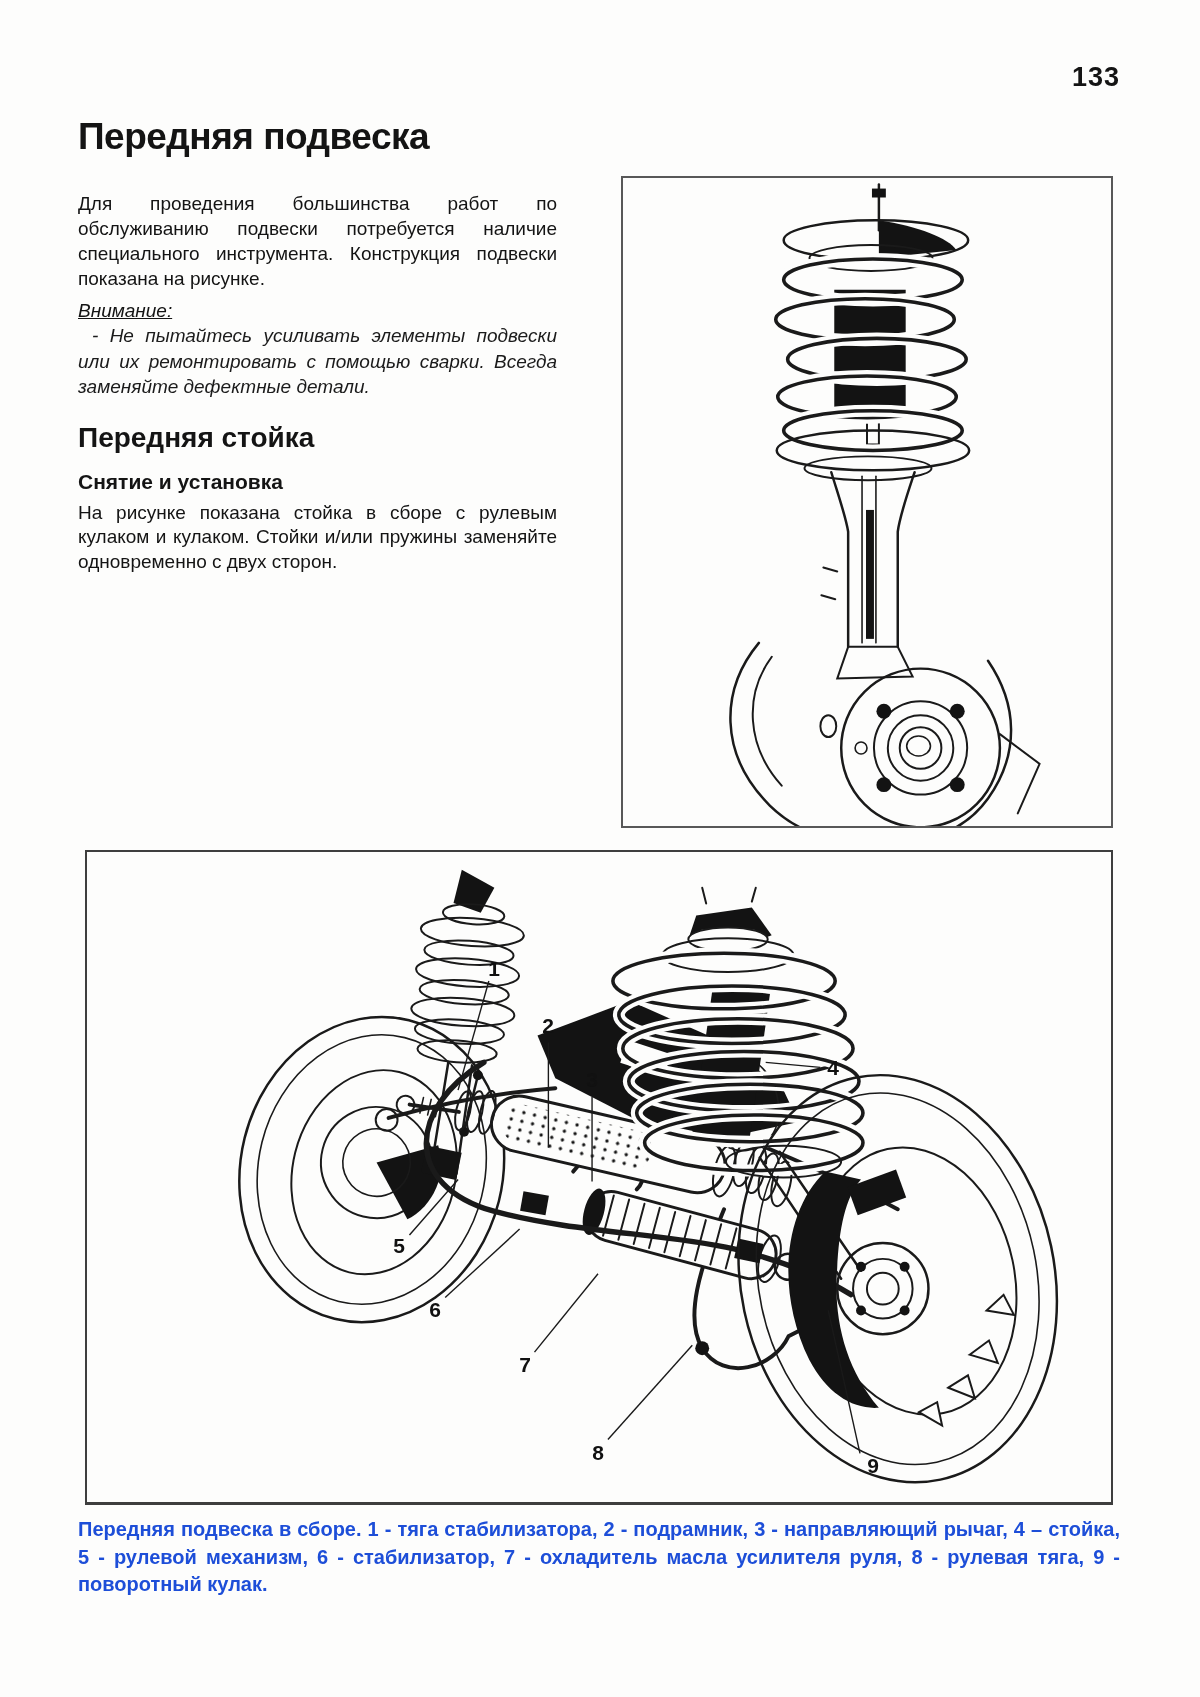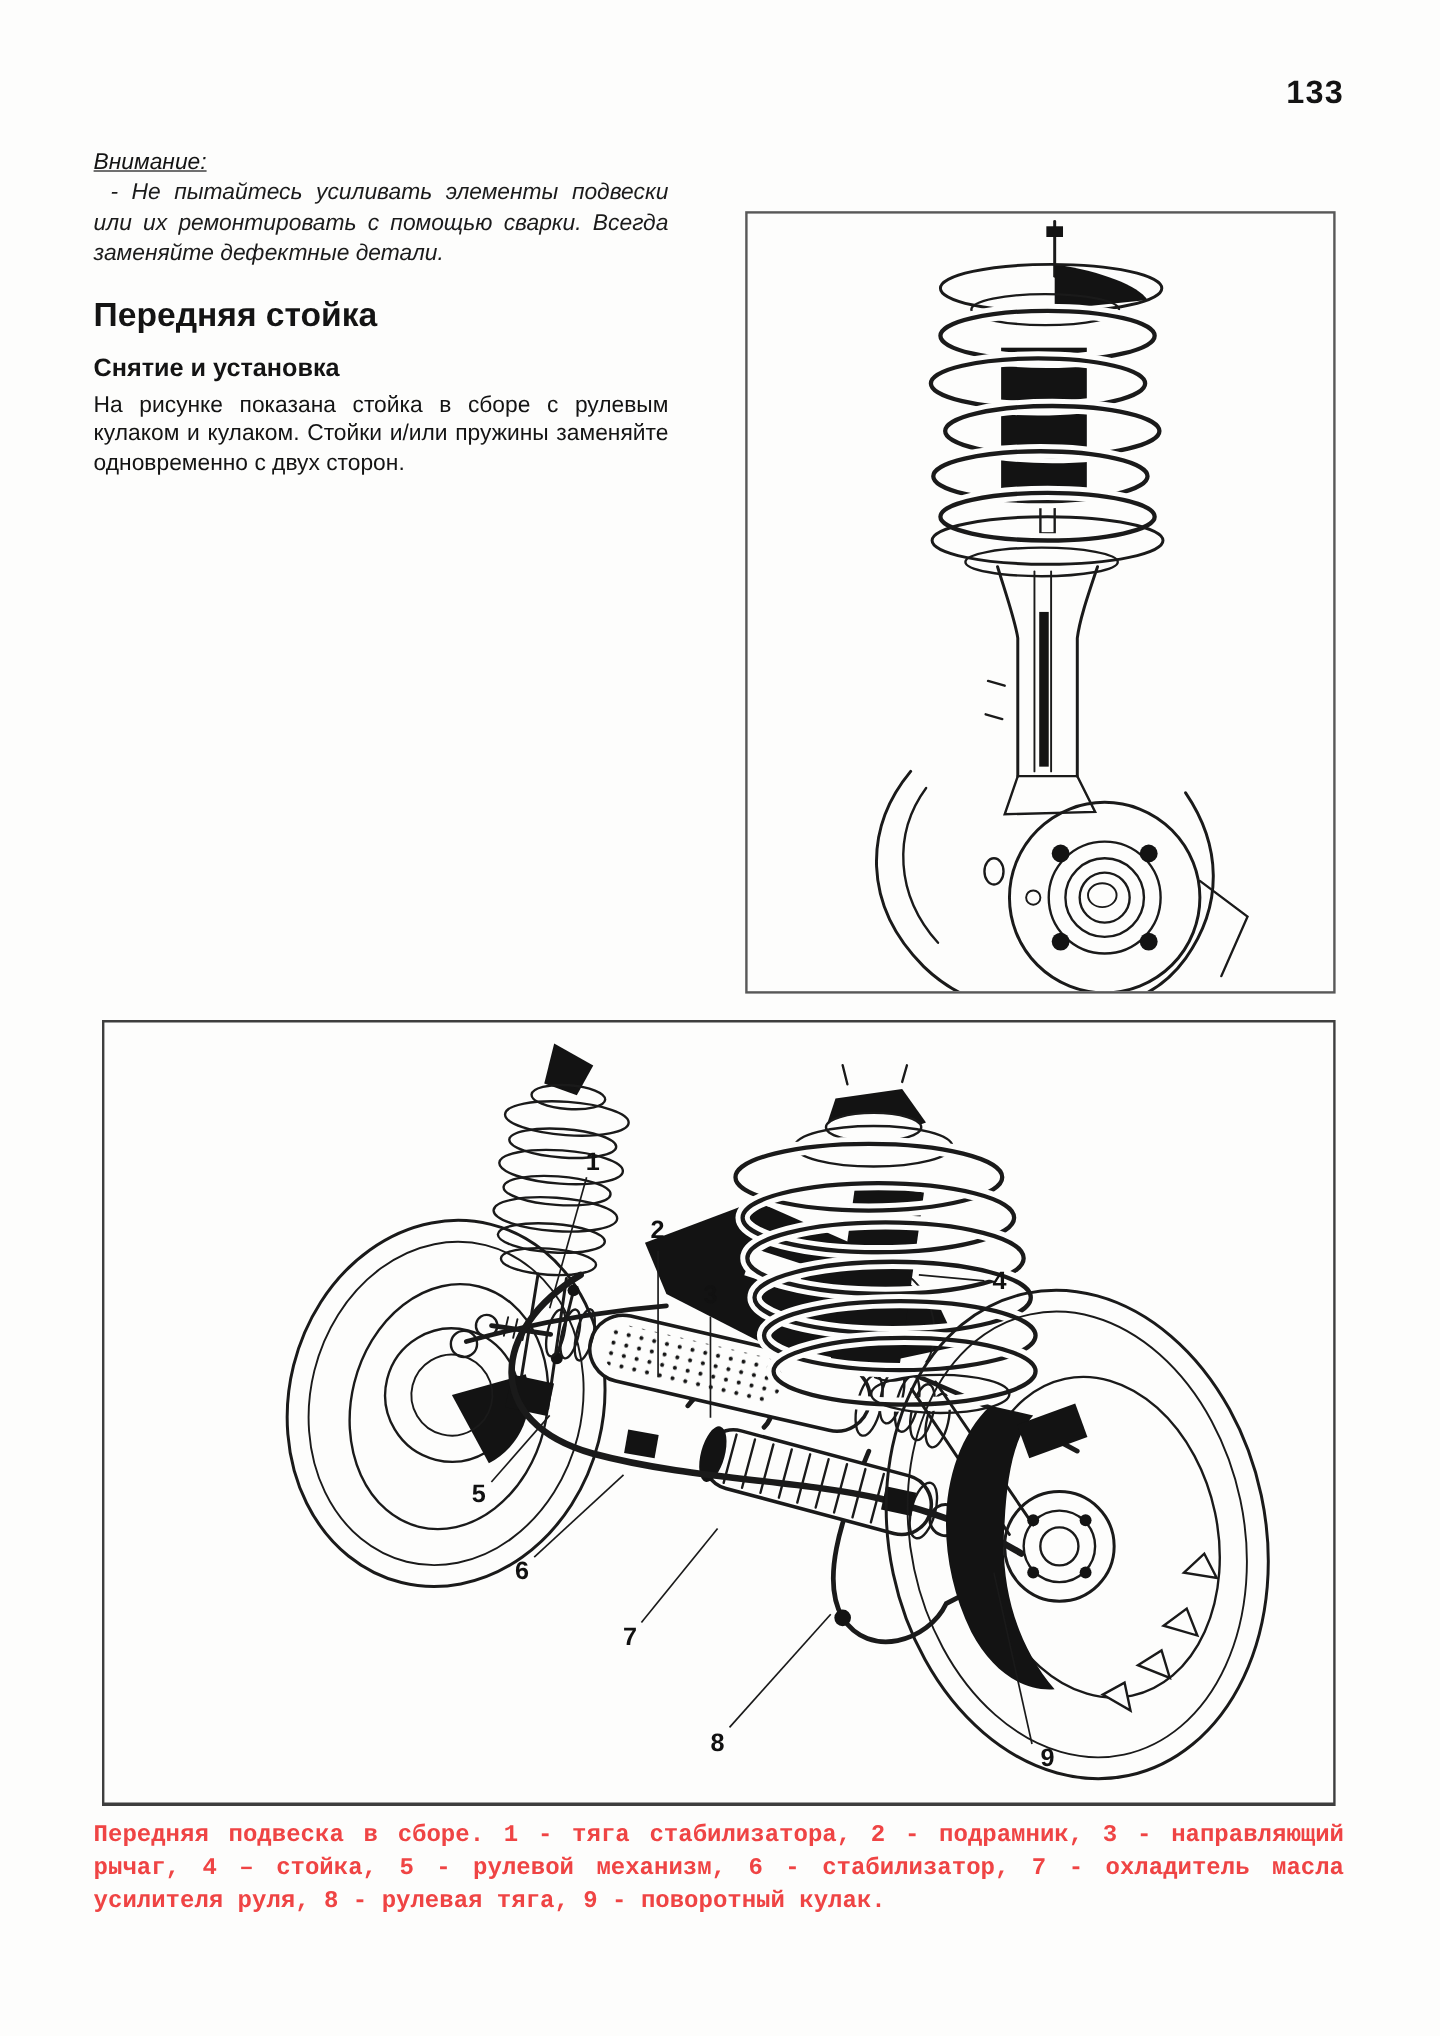--- a/index.html
+++ b/index.html
@@ -24,41 +24,43 @@
   .figbox1 { position:absolute; left:621px; top:176px; width:492px; height:652px;
              border:2px solid #585858; background:#fdfdfc; overflow:hidden; }
   .figbox2 { position:absolute; left:85px; top:850px; width:1028px; height:655px;
              border:2px solid #3e3e3e; border-bottom-width:3px; background:#fdfdfc; overflow:hidden; }
   .figbox1 svg, .figbox2 svg { display:block; width:100%; height:100%; }
 
   .callout { position:absolute; transform:translate(-50%,-50%); font-size:21px; font-weight:bold;
              color:#111; }
 
   .caption { position:absolute; left:78px; top:1516px; width:1042px; font-size:20px;
-             font-weight:bold; line-height:27.5px; text-align:justify; color:#ef4444;font-family:Liberation Mono, monospace; }
+             font-weight:bold; line-height:27.5px; text-align:justify; color:#1d4ed8; }
 
   
   .ln   { fill:none; stroke:#1a1a1a; stroke-width:2.5; stroke-linecap:round; }
   .ln2  { fill:none; stroke:#1a1a1a; stroke-width:2;   stroke-linecap:round; }
   .thin { fill:none; stroke:#1a1a1a; stroke-width:1.6; stroke-linecap:round; }
   .thk  { fill:none; stroke:#1a1a1a; stroke-width:4;   stroke-linecap:round; }
   .bar  { fill:none; stroke:#1a1a1a; stroke-width:5.5; stroke-linecap:round; }
   .dark { fill:#131313; stroke:none; }
   .wu   { fill:none; stroke:#fdfdfc; stroke-width:12; }
   .co   { fill:none; stroke:#1a1a1a; stroke-width:3.6; }
   .ldr  { fill:none; stroke:#1a1a1a; stroke-width:1.4; }
 </style>
 </head>
 <body>
 
 <div class="page">
 
   <div class="pagenum">133</div>
 
   <div class="col">
+    <div class="title">Передняя подвеска</div>
+    <p class="intro">Для проведения большинства работ по обслуживанию подвески потребуется наличие специального инструмента. Конструкция подвески показана на рисунке.</p>
     <span class="warnlabel">Внимание:</span>
     <p class="warn">- Не пытайтесь усиливать элементы подвески или их ремонтировать с помощью сварки. Всегда заменяйте дефектные детали.</p>
     <div class="h2">Передняя стойка</div>
     <div class="h3">Снятие и установка</div>
     <p class="body2">На рисунке показана стойка в сборе с рулевым кулаком и кулаком. Стойки и/или пружины заменяйте одновременно с двух сторон.</p>
   </div>
 
   <div class="figbox1">
     <svg viewBox="0 0 492 652">
 

